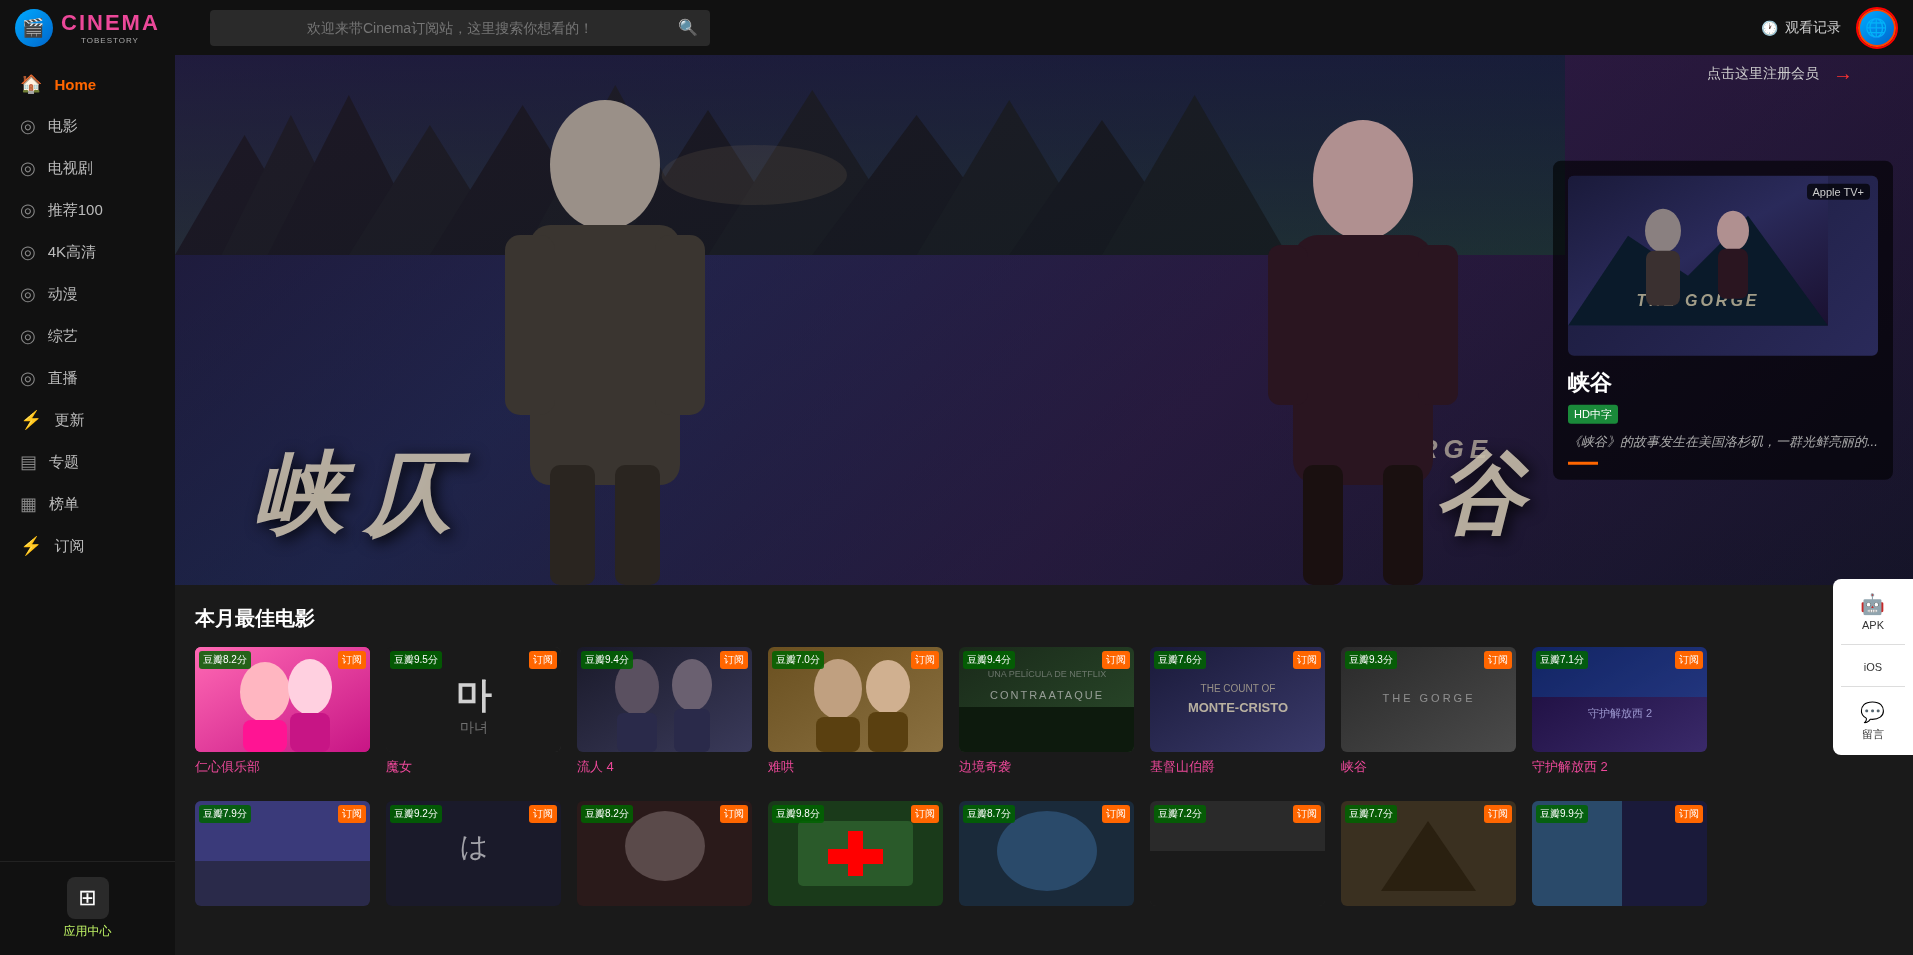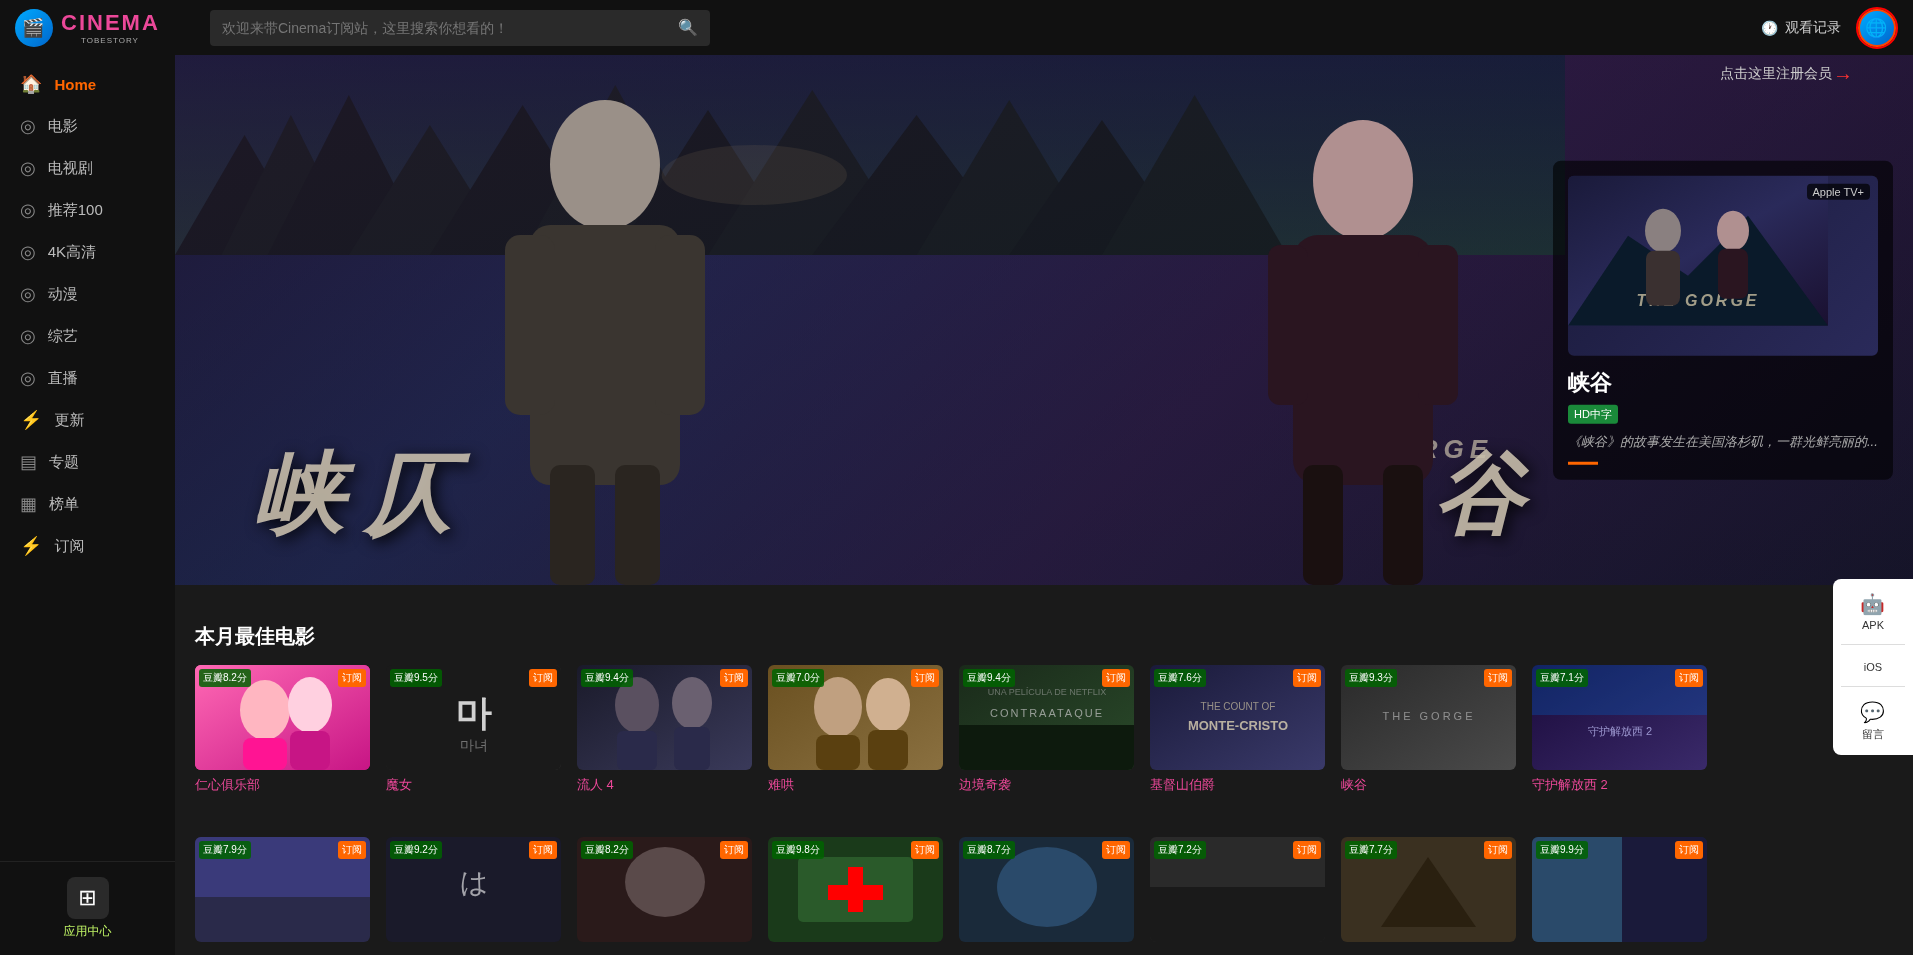--- a/index.html
+++ b/index.html
@@ -65,20 +65,21 @@
       height: 36px;
       margin: 0 20px;
     }
     .search-input {
       background: transparent;
       border: none;
       outline: none;
       color: #aaa;
       font-size: 14px;
       flex: 1;
+      text-align: center;
     }
     .search-icon-btn {
       color: #aaa;
       cursor: pointer;
       font-size: 16px;
     }
     .header-right {
       margin-left: auto;
       display: flex;
       align-items: center;
@@ -107,21 +108,21 @@
     
     .register-hint {
       position: fixed;
       top: 62px;
       right: 60px;
       color: #ccc;
       font-size: 14px;
       z-index: 200;
       display: flex;
       align-items: center;
-      gap: 1px;
+      gap: 14px;
     }
 
     
     .sidebar {
       position: fixed;
       top: 55px;
       left: 0;
       bottom: 0;
       width: 175px;
       background: #111;
@@ -246,21 +247,21 @@
     }
     .hero-side-line {
       width: 30px;
       height: 3px;
       background: #ff6600;
       margin-top: 10px;
     }
 
     
     .section {
-      padding: 38px 20px;
+      padding: 20px 20px;
     }
     .section-title {
       font-size: 20px;
       font-weight: bold;
       margin-bottom: 15px;
       color: #fff;
     }
     .movie-grid {
       display: flex;
       gap: 16px;

